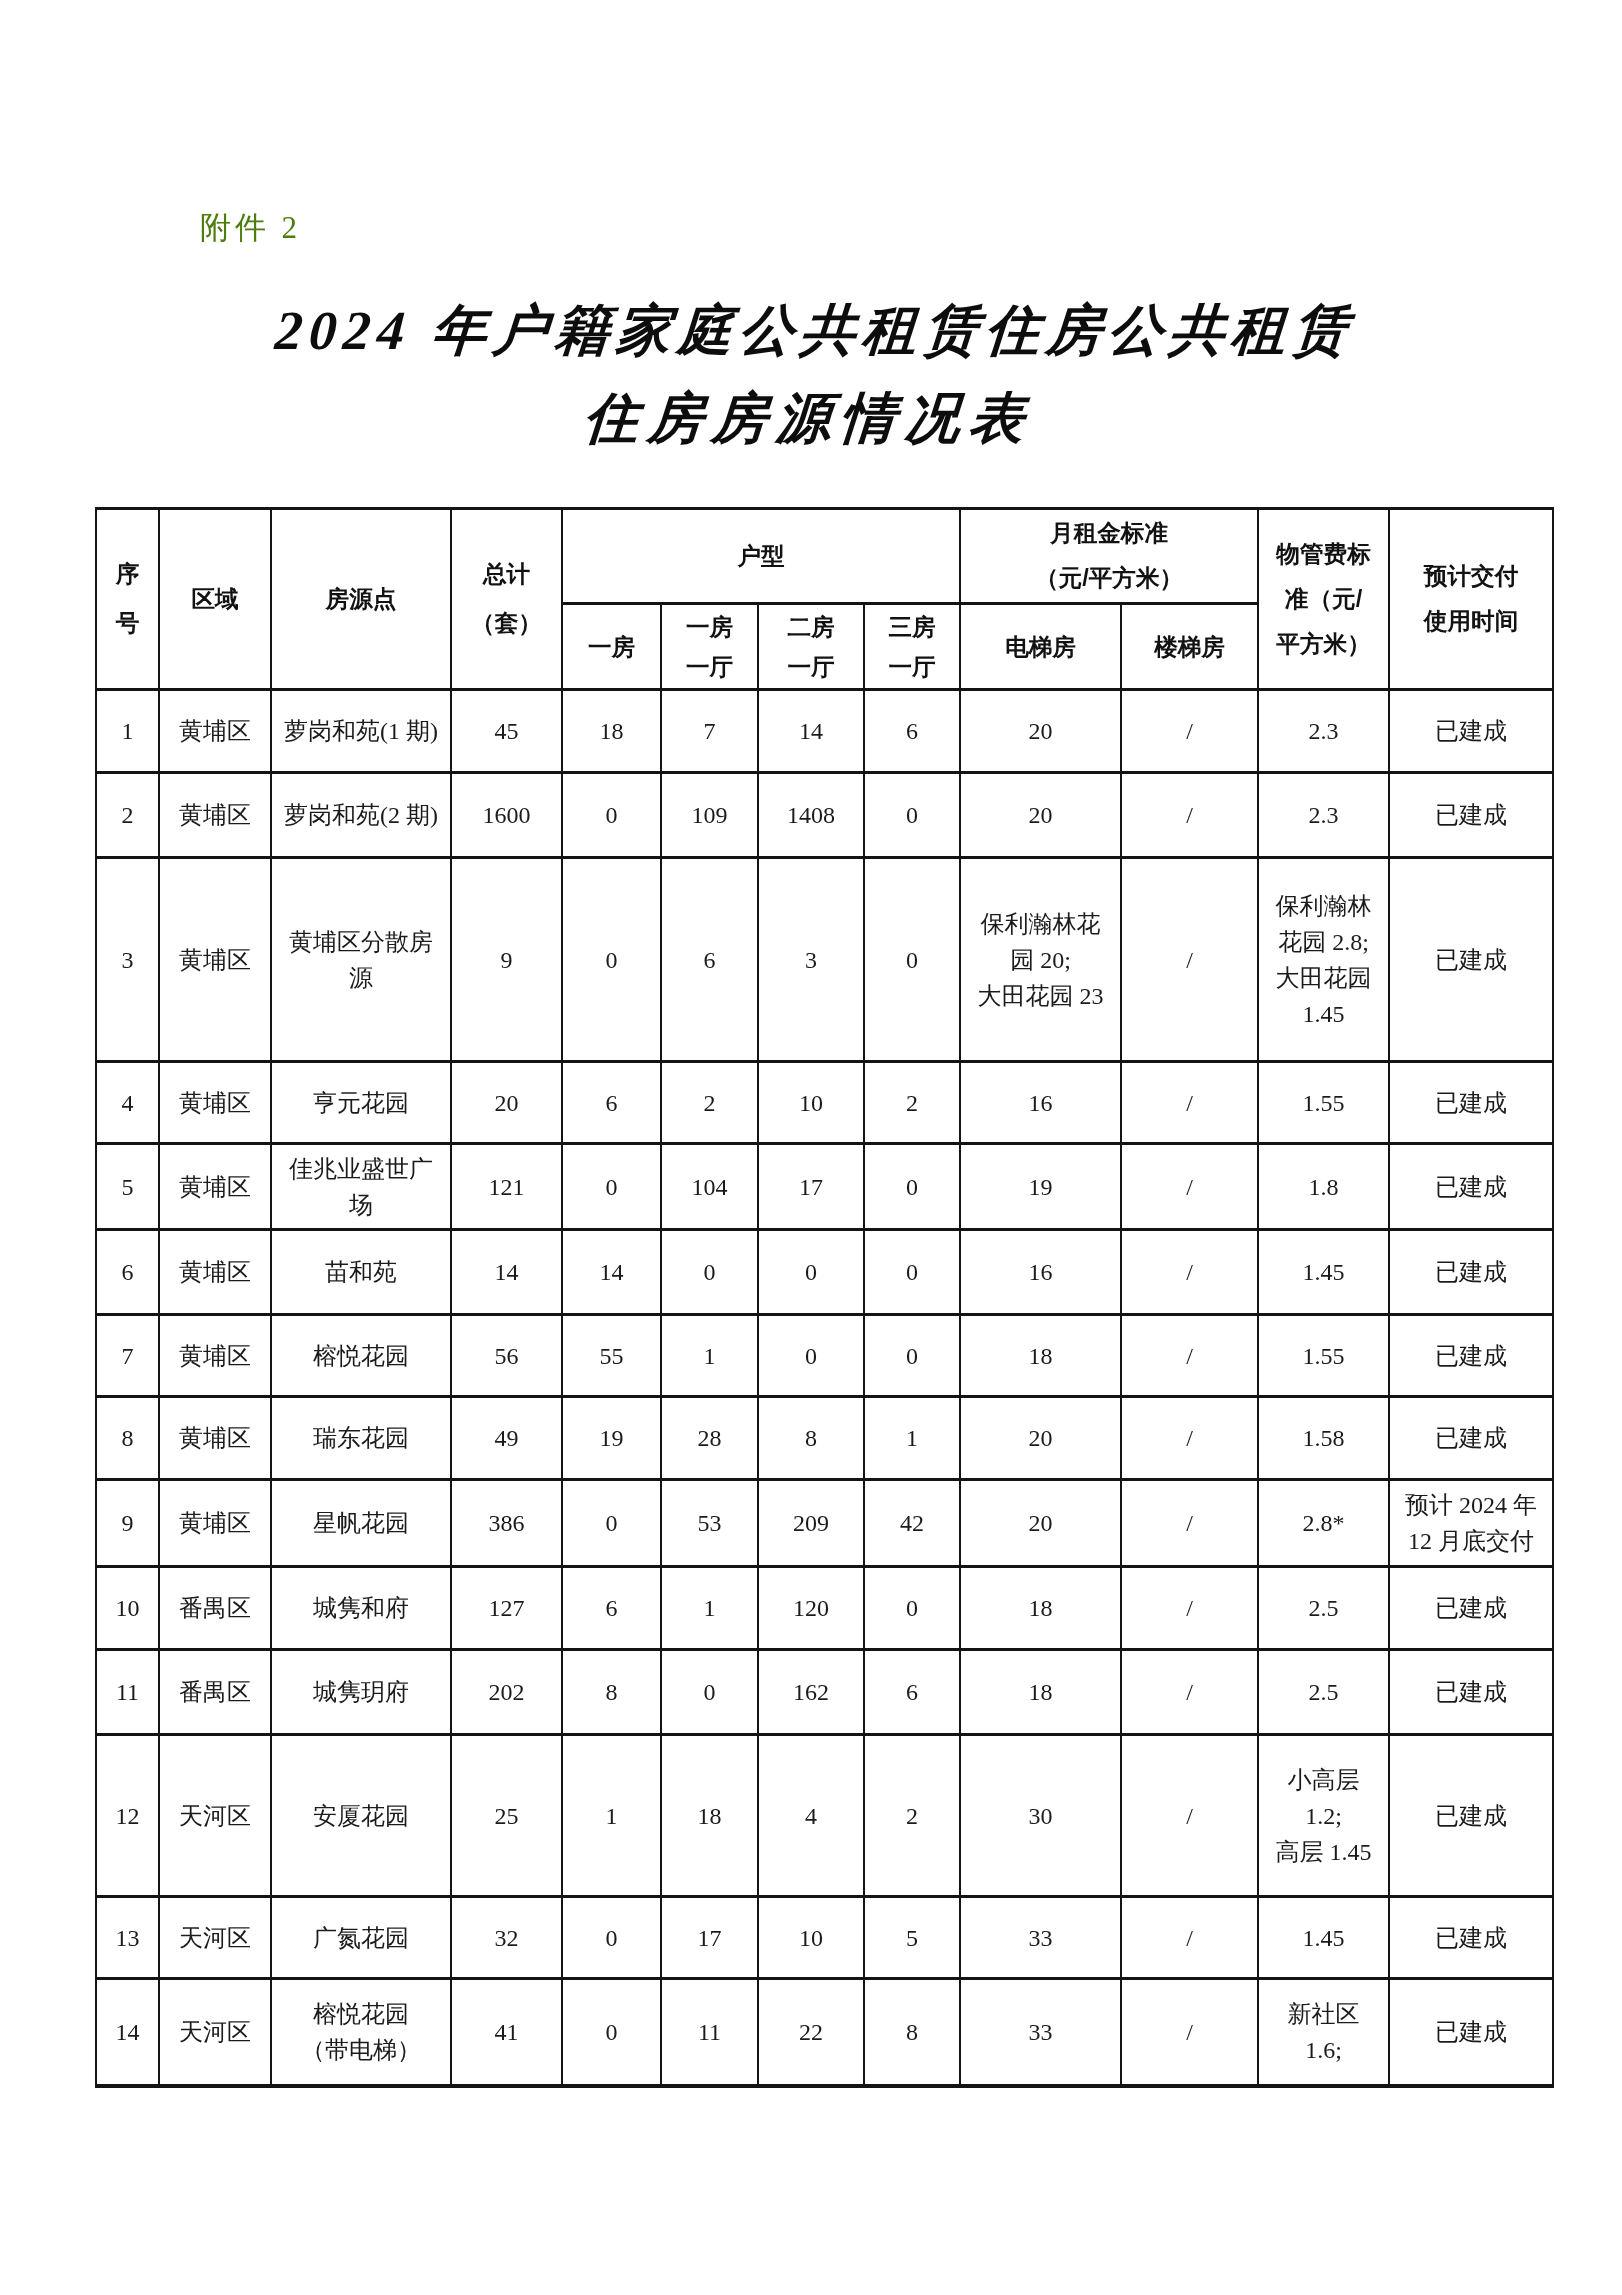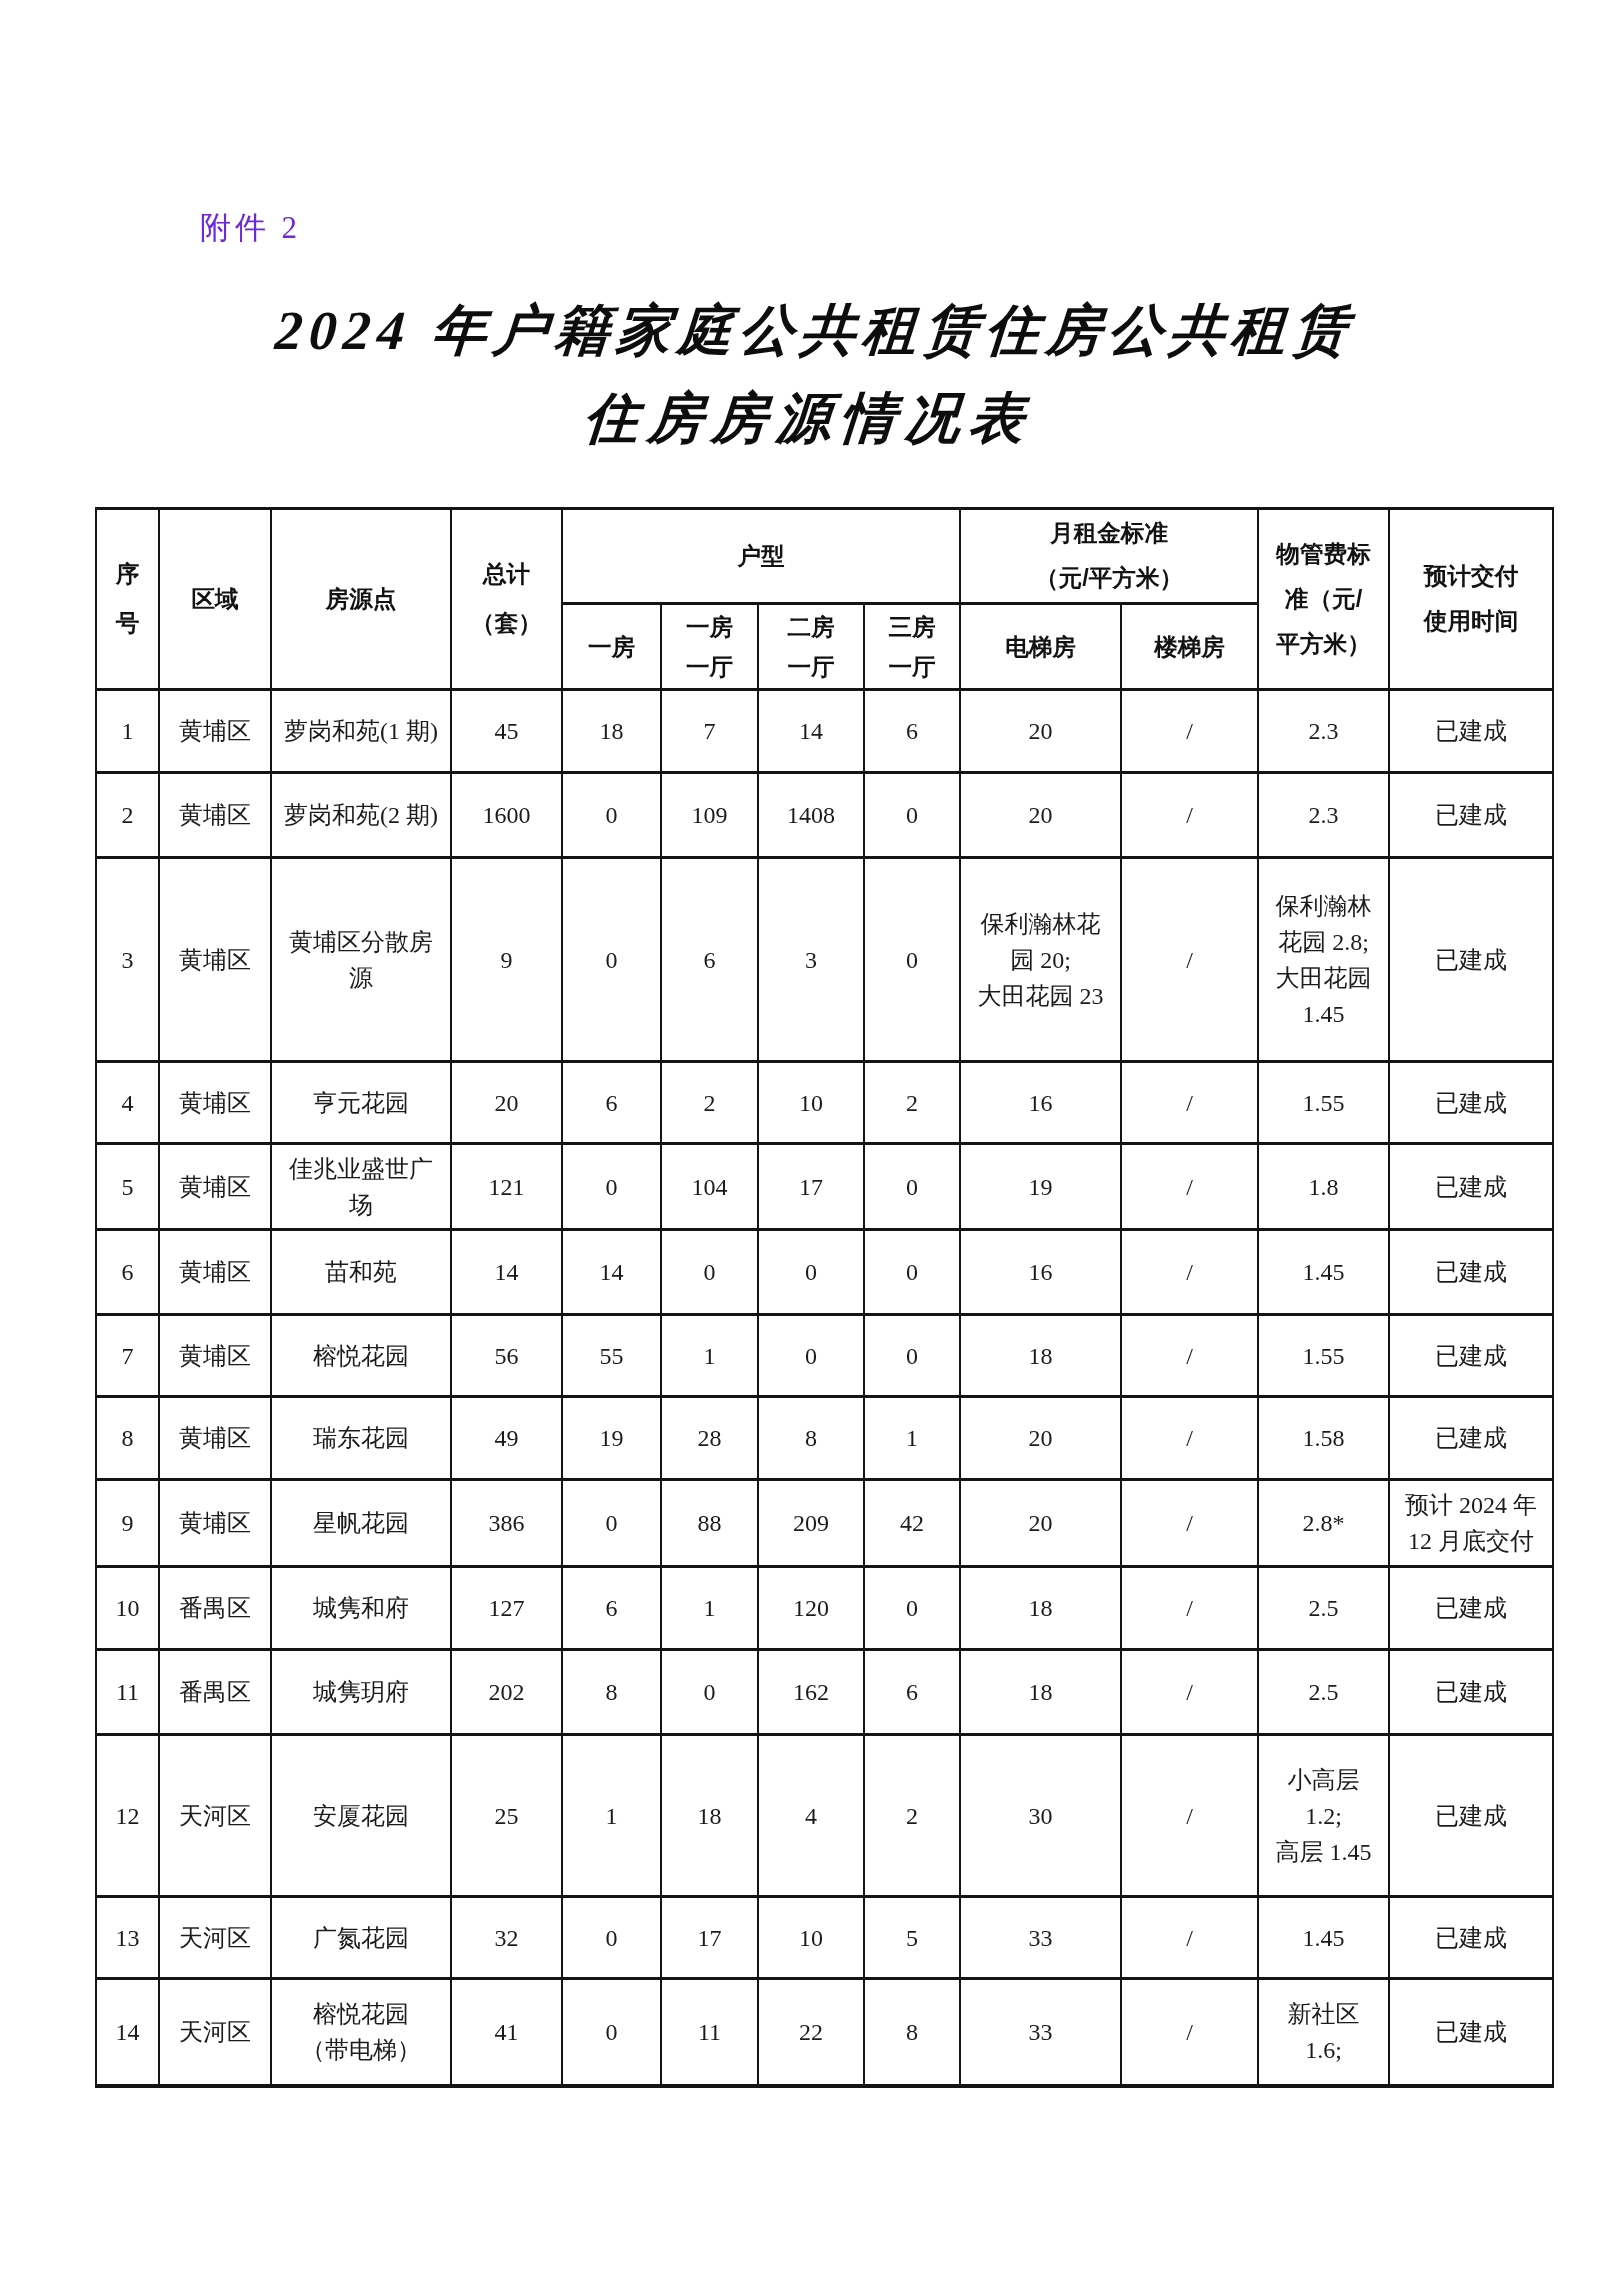--- a/index.html
+++ b/index.html
@@ -11,21 +11,21 @@
     position: relative;
     font-family: "Liberation Serif", "DejaVu Serif", serif;
     color: #1b1b1b;
   }
   .attachment-label {
     position: absolute;
     left: 200px;
     top: 207px;
     font-size: 31px;
     letter-spacing: 3.9px;
-    color: #6d28d9;
+    color: #4d7c0f;
   }
   .doc-title {
     position: absolute;
     left: 0;
     top: 287px;
     width: 1623px;
     text-align: center;
     font-weight: 700;
     font-style: italic;
     transform: skewX(-4deg);
@@ -254,21 +254,21 @@
     <td>/</td>
     <td>1.58</td>
     <td>已建成</td>
   </tr>
       <tr style="height: 87px;">
     <td>9</td>
     <td>黄埔区</td>
     <td>星帆花园</td>
     <td>386</td>
     <td>0</td>
-    <td>88</td>
+    <td>53</td>
     <td>209</td>
     <td>42</td>
     <td>20</td>
     <td>/</td>
     <td>2.8*</td>
     <td>预计 2024 年
 12 月底交付</td>
   </tr>
       <tr style="height: 83px;">
     <td>10</td>

